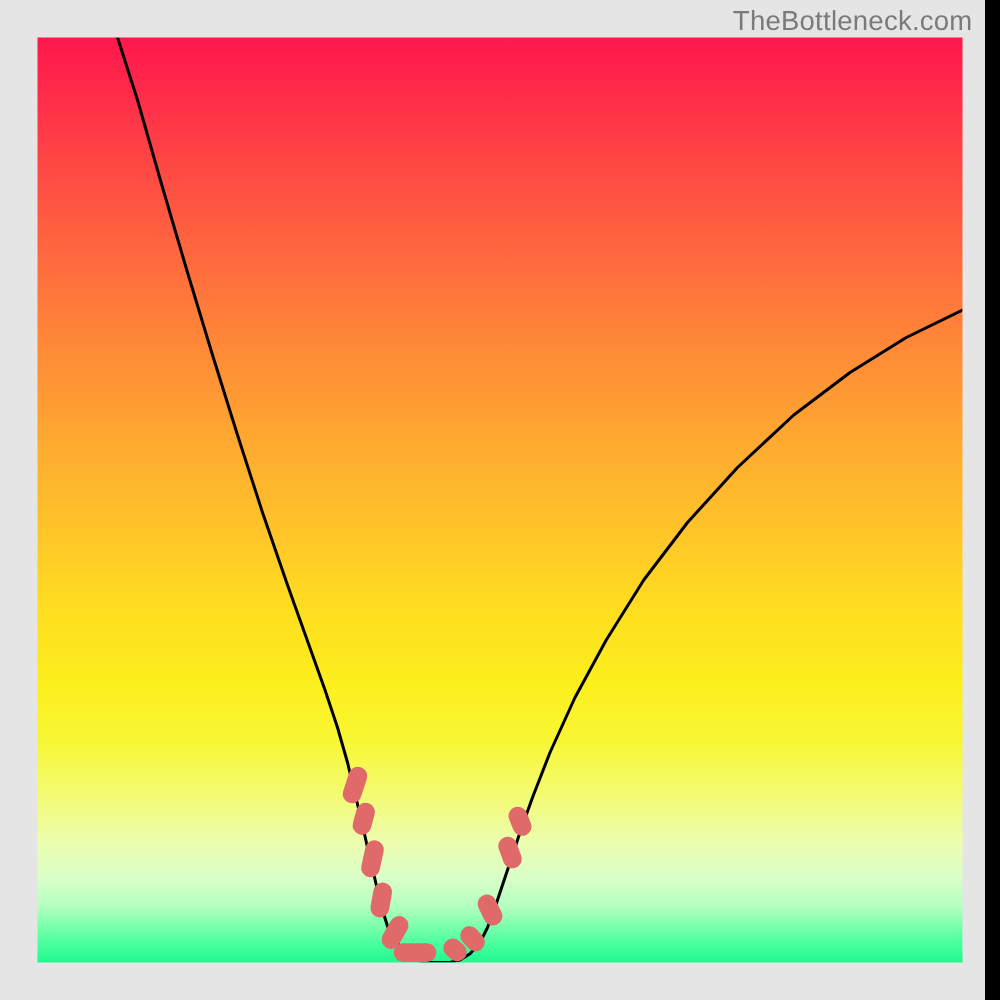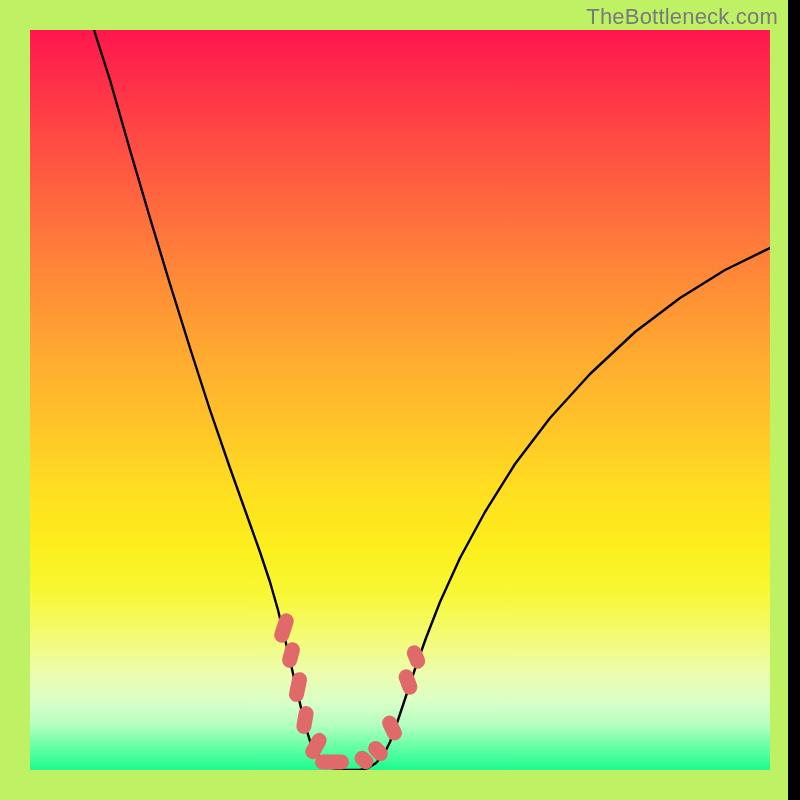--- a/index.html
+++ b/index.html
@@ -8,21 +8,21 @@
     width: 800px;
     height: 800px;
     background: #000;
     overflow: hidden;
     font-family: Arial, Helvetica, sans-serif;
   }
   .frame {
     position: relative;
     width: 788px;
     height: 800px;
-    background: #bef264;
+    background: #e5e5e5;
   }
   .plot-area {
     position: absolute;
     left: 30px;
     top: 30px;
     width: 740px;
     height: 740px;
     
     background: linear-gradient(
       to bottom,

